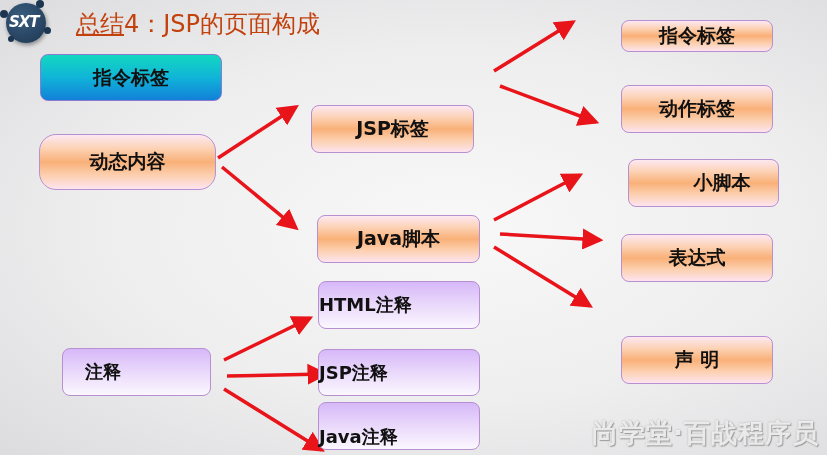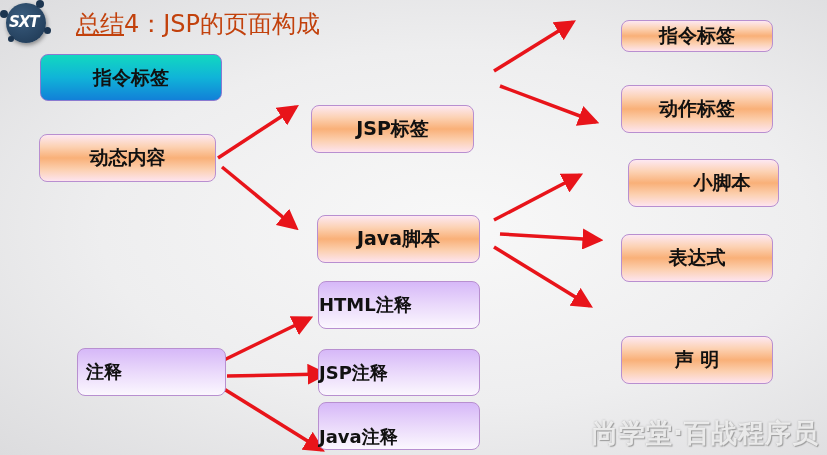--- a/index.html
+++ b/index.html
@@ -53,21 +53,21 @@
     <line x1="494" y1="247" x2="590" y2="306"></line>
     <line x1="224" y1="360" x2="310" y2="318"></line>
     <line x1="227" y1="376" x2="325" y2="374"></line>
     <line x1="224" y1="389" x2="322" y2="450"></line>
   </g>
 </svg>
 
 <div class="box cyan" style="left:40px;top:54px;width:182px;height:47px;">
   <span>指令标签</span>
 </div>
-<div class="box orange" style="left:39px;top:134px;width:177px;height:48px;">
+<div class="box orange" style="left:39px;top:134px;width:177px;height:56px;border-radius:17px;">
   <span>动态内容</span>
 </div>
 <div class="box orange" style="left:311px;top:65px;width:163px;height:48px;margin-top:40px;">
   <span>JSP标签</span>
 </div>
 <div class="box orange" style="left:317px;top:195px;width:163px;height:48px;margin-top:20px;">
   <span>Java脚本</span>
 </div>
 <div class="box orange" style="left:621px;top:20px;width:152px;height:32px;text-align:center;">
   <span>指令标签</span>
@@ -78,21 +78,21 @@
 <div class="box orange" style="left:628px;top:159px;width:151px;height:48px;padding-left:37px;">
   <span>小脚本</span>
 </div>
 <div class="box orange" style="left:621px;top:234px;width:152px;height:48px;">
   <span>表达式</span>
 </div>
 <div class="box orange" style="left:621px;top:308px;width:152px;height:48px;margin-top:28px;">
   <span>声 明</span>
 </div>
 
-<div class="box purple" style="left:62px;top:348px;width:149px;height:48px;padding-left:8px;margin-left:15px;">
+<div class="box purple" style="left:62px;top:348px;width:149px;height:48px;padding-left:22px;">
   <span>注释</span>
 </div>
 <div class="box purple" style="left:318px;top:281px;width:162px;height:48px;">
   <span>HTML注释</span>
 </div>
 <div class="box purple" style="left:318px;top:349px;width:162px;height:47px;">
   <span>JSP注释</span>
 </div>
 <div class="box purple" style="left:318px;top:402px;width:162px;height:48px;align-items:flex-end;">
   <span>Java注释</span>

